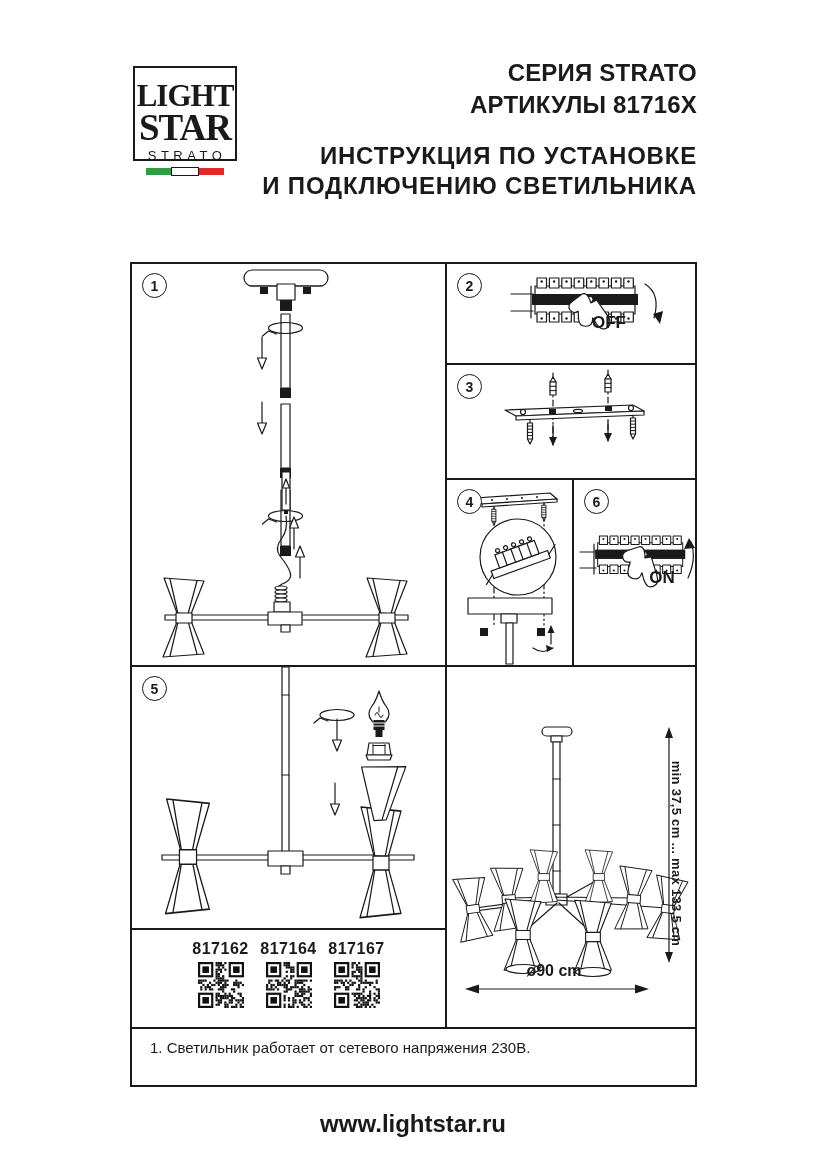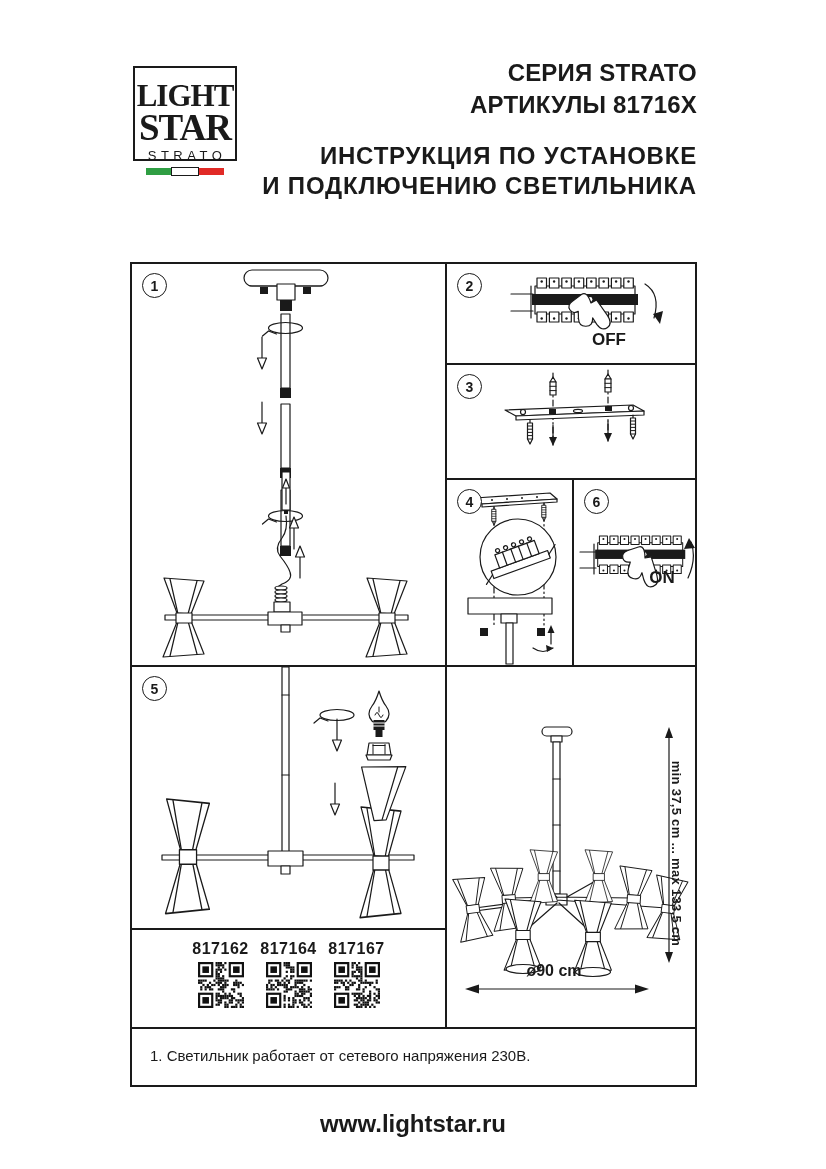--- a/index.html
+++ b/index.html
@@ -30,21 +30,21 @@
   .panel{position:absolute;box-sizing:border-box;}
   .b-r{border-right:2px solid #1a1a1a;} .b-b{border-bottom:2px solid #1a1a1a;}
   .p1{left:0;top:0;width:315px;height:403px;}
   .p2{left:315px;top:0;right:0;height:101px;}
   .p3{left:315px;top:101px;right:0;height:115px;}
   .p4{left:315px;top:216px;width:127px;height:187px;}
   .p6{left:442px;top:216px;right:0;height:187px;}
   .p5{left:0;top:403px;width:315px;height:263px;}
   .qrp{left:0;top:666px;width:315px;height:99px;}
   .rb{left:315px;top:403px;right:0;height:362px;}
-  .notes{left:0;top:765px;right:0;bottom:0;padding:8px 14px 0 18px;font-size:15px;line-height:1.45;margin-top:8px;}
+  .notes{left:0;top:765px;right:0;bottom:0;padding:8px 14px 0 18px;font-size:15px;line-height:1.45;}
   .badge{position:absolute;left:10px;top:9px;width:23px;height:23px;border:1.6px solid #1a1a1a;border-radius:50%;
     display:flex;align-items:center;justify-content:center;font-weight:bold;font-size:14px;background:#fff;z-index:2;}
   .sw-label{position:absolute;font-weight:bold;font-size:17px;text-align:center;}
   
   .qr-row{display:flex;justify-content:center;gap:8px;padding-top:10px;}
   .qr-item{width:60px;text-align:center;}
   .qr-label{font-weight:bold;font-size:16px;letter-spacing:.5px;margin-bottom:4px;}
   .qr-code{display:inline-block;width:46px;height:46px;}
   
   .dim-v{position:absolute;left:119px;top:179px;width:220px;height:15px;transform:rotate(90deg);
@@ -219,21 +219,21 @@
 
   <div class="panel p2 b-b">
     <div class="badge">2</div>
     <svg class="draw" width="250" height="99" viewBox="0 0 250 99">
       <path d="M64,30 H86 M64,47 H86 M84,22 V54"></path>
       <use href="#breaker" x="86" y="14"></use>
       <use href="#hand" transform="translate(144,39) rotate(-10)"></use>
       <path d="M198,20 q16,10 9,34"></path>
       <path class="f" d="M206,50 l7,10 l3,-13 Z"></path>
     </svg>
-    <div class="sw-label" style="left:132px;top:66px;width:60px">OFF</div>
+    <div class="sw-label" style="left:132px;top:49px;width:60px">OFF</div>
   </div>
 
   <div class="panel p3 b-b">
     <div class="badge">3</div>
     <svg class="draw" width="250" height="113" viewBox="0 0 250 113">
       <path class="dd" d="M106,8 V80 M161,5 V76"></path>
       <g>
         <path class="w" d="M58,45 L186,40 L197,46 L69,51 Z"></path>
         <path class="w" d="M69,51 L197,46 V50 L69,55 Z"></path>
         <circle cx="76" cy="47" r="2.5"></circle>

